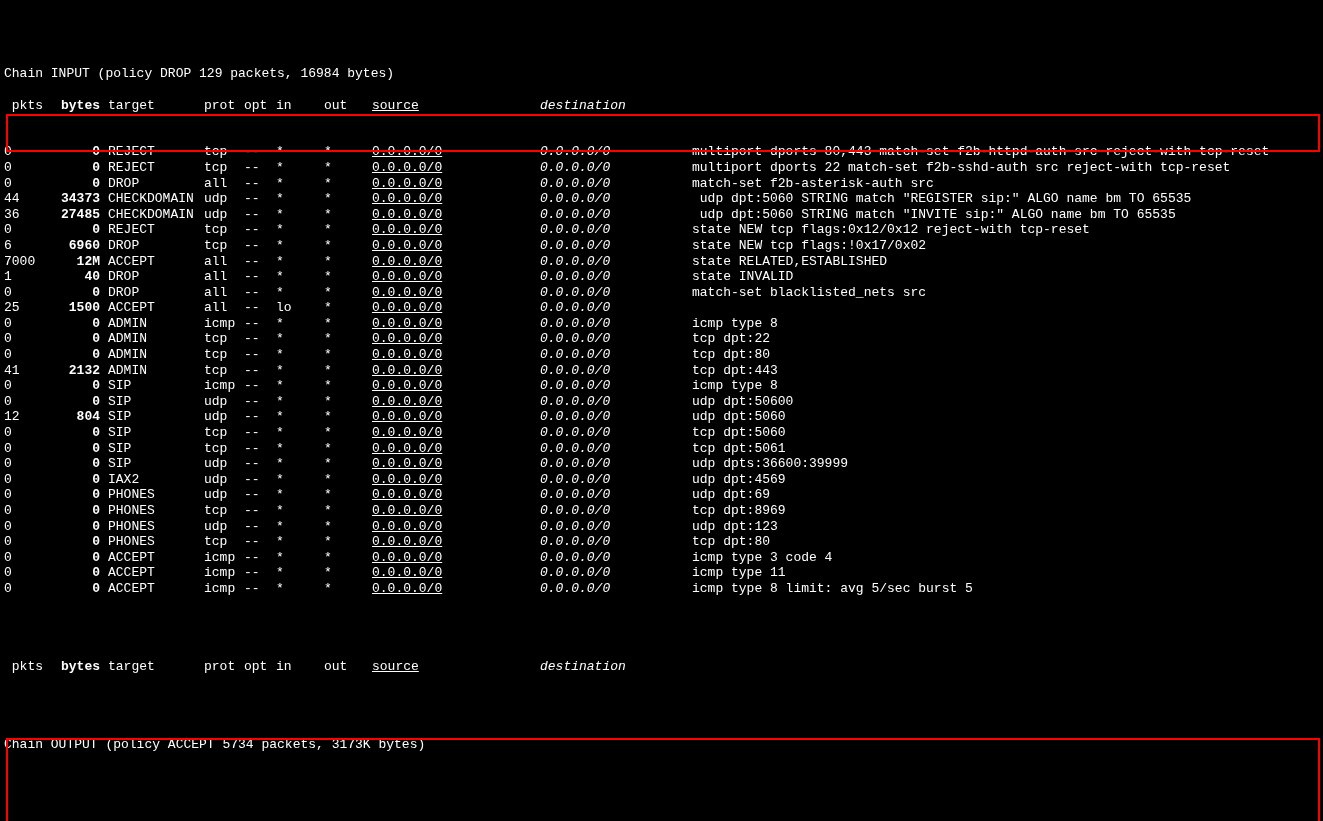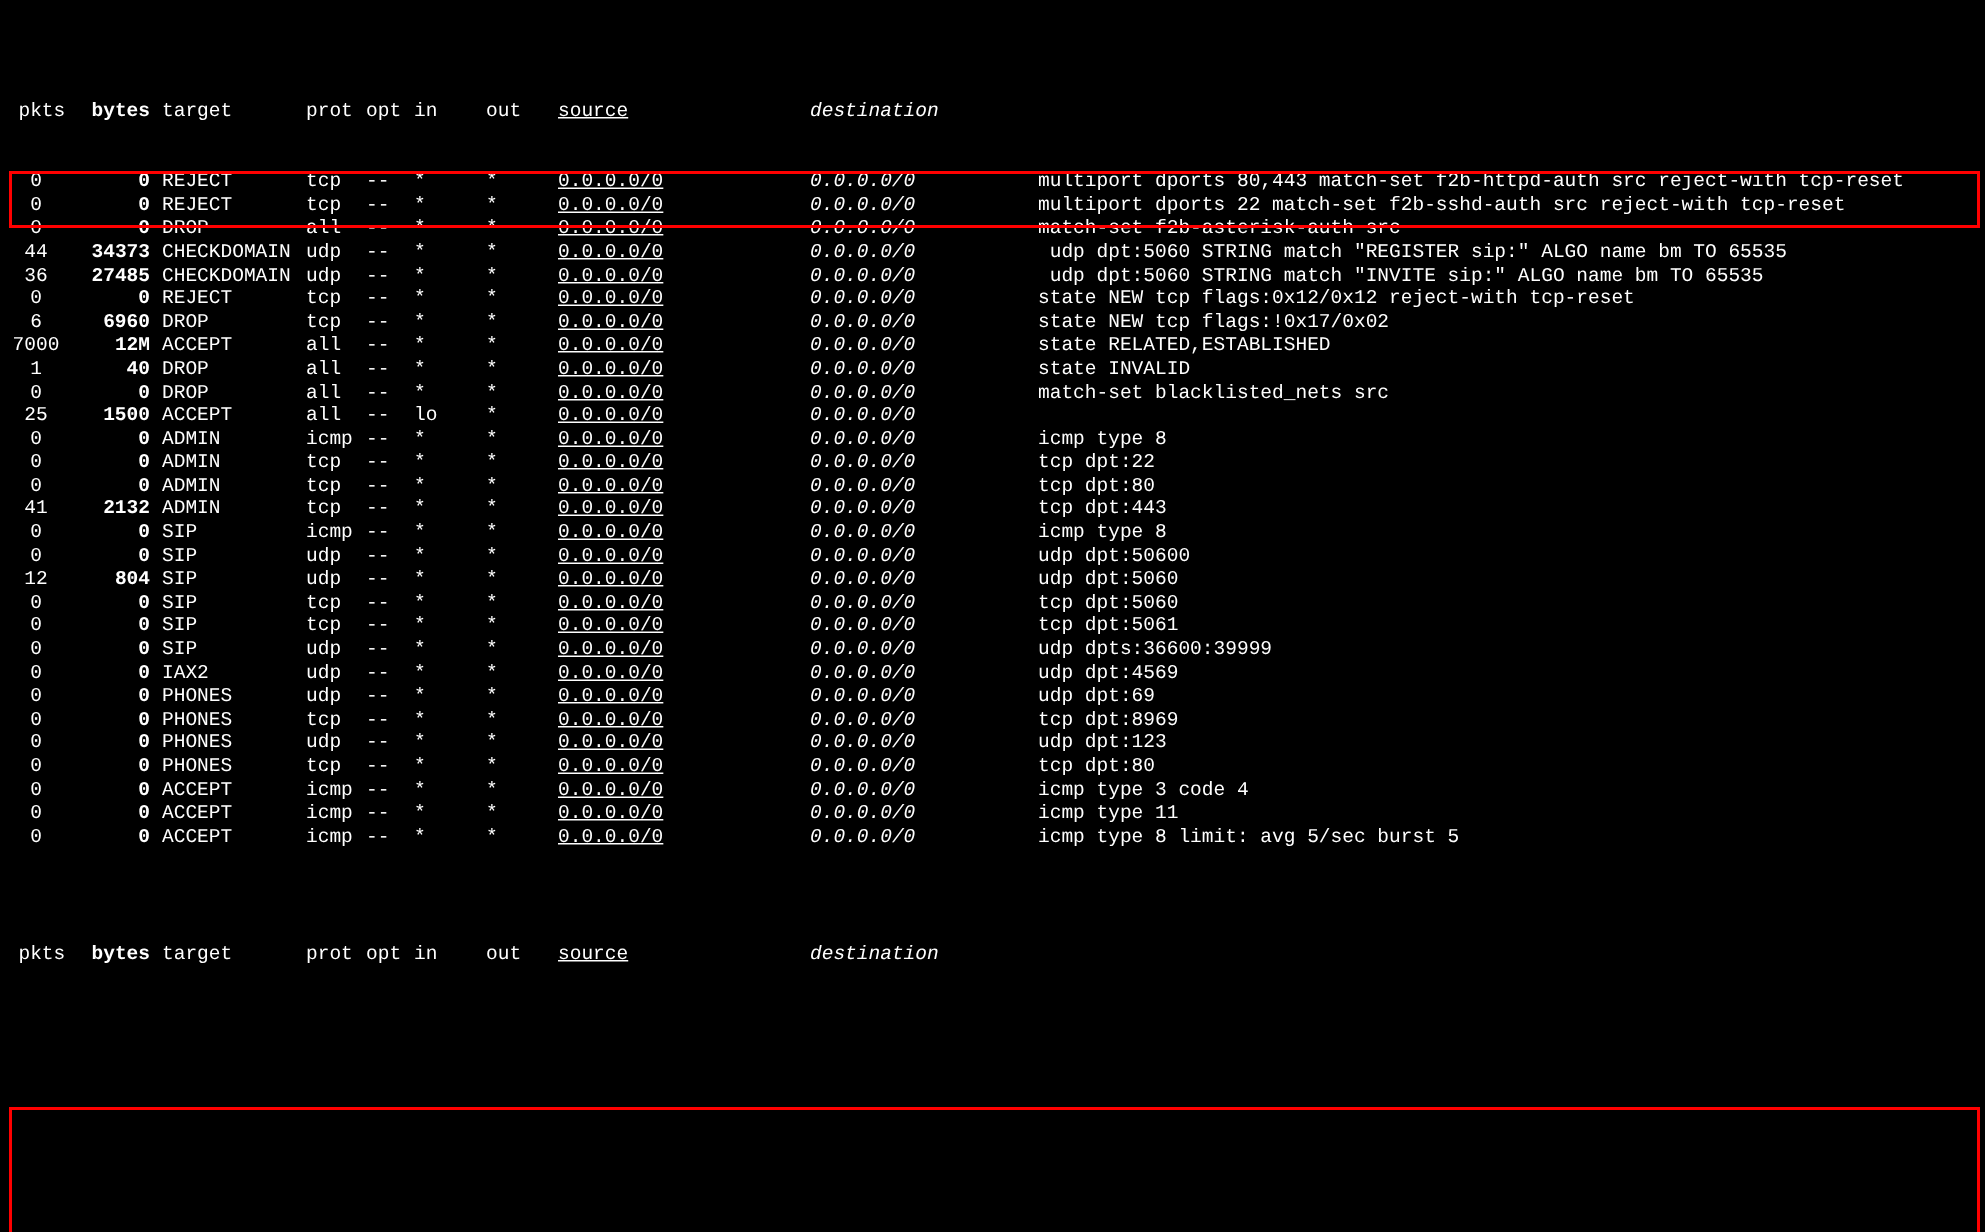--- a/index.html
+++ b/index.html
@@ -15,45 +15,47 @@
   .term {
     position: relative;
     width: 1315px;
   }
   .highlight-box {
     position: absolute;
     border: 2px solid #f00;
     pointer-events: none;
   }
   .row span { display: inline-block; }
-  .c-pkts  { width: 40px; text-align: center; }
+  .c-pkts  { width: 40px; text-align: left; }
   .c-bytes { width: 48px; text-align: right; font-weight: bold; }
   .c-gap1  { width: 8px; }
   .c-target{ width: 96px; }
   .c-prot  { width: 40px; }
   .c-opt   { width: 32px; }
   .c-in    { width: 48px; }
   .c-out   { width: 48px; }
   .c-src   { width: 168px; text-decoration: underline; }
   .c-dst   { width: 152px; font-style: italic; }
   .c-ext   { }
 </style>
 </head>
 <body>
 <div class="term">
 
 
+<div>Chain INPUT (policy DROP 129 packets, 16984 bytes)</div>
 <div class="row"><span class="c-pkts"> pkts</span><span class="c-gap1"></span><span class="c-bytes">bytes</span><span class="c-gap1"></span><span class="c-target">target</span><span class="c-prot">prot</span><span class="c-opt">opt</span><span class="c-in">in</span><span class="c-out">out</span><span class="c-src">source</span><span class="c-dst">destination</span></div>
 
 <div id="input-rules"><div class="row"><span class="c-pkts">0</span><span class="c-gap1"></span><span class="c-bytes">0</span><span class="c-gap1"></span><span class="c-target">REJECT</span><span class="c-prot">tcp</span><span class="c-opt">--</span><span class="c-in">*</span><span class="c-out">*</span><span class="c-src">0.0.0.0/0</span><span class="c-dst">0.0.0.0/0</span><span class="c-ext">multiport dports 80,443 match-set f2b-httpd-auth src reject-with tcp-reset</span></div><div class="row"><span class="c-pkts">0</span><span class="c-gap1"></span><span class="c-bytes">0</span><span class="c-gap1"></span><span class="c-target">REJECT</span><span class="c-prot">tcp</span><span class="c-opt">--</span><span class="c-in">*</span><span class="c-out">*</span><span class="c-src">0.0.0.0/0</span><span class="c-dst">0.0.0.0/0</span><span class="c-ext">multiport dports 22 match-set f2b-sshd-auth src reject-with tcp-reset</span></div><div class="row"><span class="c-pkts">0</span><span class="c-gap1"></span><span class="c-bytes">0</span><span class="c-gap1"></span><span class="c-target">DROP</span><span class="c-prot">all</span><span class="c-opt">--</span><span class="c-in">*</span><span class="c-out">*</span><span class="c-src">0.0.0.0/0</span><span class="c-dst">0.0.0.0/0</span><span class="c-ext">match-set f2b-asterisk-auth src</span></div><div class="row"><span class="c-pkts">44</span><span class="c-gap1"></span><span class="c-bytes">34373</span><span class="c-gap1"></span><span class="c-target">CHECKDOMAIN</span><span class="c-prot">udp</span><span class="c-opt">--</span><span class="c-in">*</span><span class="c-out">*</span><span class="c-src">0.0.0.0/0</span><span class="c-dst">0.0.0.0/0</span><span class="c-ext"> udp dpt:5060 STRING match "REGISTER sip:" ALGO name bm TO 65535</span></div><div class="row"><span class="c-pkts">36</span><span class="c-gap1"></span><span class="c-bytes">27485</span><span class="c-gap1"></span><span class="c-target">CHECKDOMAIN</span><span class="c-prot">udp</span><span class="c-opt">--</span><span class="c-in">*</span><span class="c-out">*</span><span class="c-src">0.0.0.0/0</span><span class="c-dst">0.0.0.0/0</span><span class="c-ext"> udp dpt:5060 STRING match "INVITE sip:" ALGO name bm TO 65535</span></div><div class="row"><span class="c-pkts">0</span><span class="c-gap1"></span><span class="c-bytes">0</span><span class="c-gap1"></span><span class="c-target">REJECT</span><span class="c-prot">tcp</span><span class="c-opt">--</span><span class="c-in">*</span><span class="c-out">*</span><span class="c-src">0.0.0.0/0</span><span class="c-dst">0.0.0.0/0</span><span class="c-ext">state NEW tcp flags:0x12/0x12 reject-with tcp-reset</span></div><div class="row"><span class="c-pkts">6</span><span class="c-gap1"></span><span class="c-bytes">6960</span><span class="c-gap1"></span><span class="c-target">DROP</span><span class="c-prot">tcp</span><span class="c-opt">--</span><span class="c-in">*</span><span class="c-out">*</span><span class="c-src">0.0.0.0/0</span><span class="c-dst">0.0.0.0/0</span><span class="c-ext">state NEW tcp flags:!0x17/0x02</span></div><div class="row"><span class="c-pkts">7000</span><span class="c-gap1"></span><span class="c-bytes">12M</span><span class="c-gap1"></span><span class="c-target">ACCEPT</span><span class="c-prot">all</span><span class="c-opt">--</span><span class="c-in">*</span><span class="c-out">*</span><span class="c-src">0.0.0.0/0</span><span class="c-dst">0.0.0.0/0</span><span class="c-ext">state RELATED,ESTABLISHED</span></div><div class="row"><span class="c-pkts">1</span><span class="c-gap1"></span><span class="c-bytes">40</span><span class="c-gap1"></span><span class="c-target">DROP</span><span class="c-prot">all</span><span class="c-opt">--</span><span class="c-in">*</span><span class="c-out">*</span><span class="c-src">0.0.0.0/0</span><span class="c-dst">0.0.0.0/0</span><span class="c-ext">state INVALID</span></div><div class="row"><span class="c-pkts">0</span><span class="c-gap1"></span><span class="c-bytes">0</span><span class="c-gap1"></span><span class="c-target">DROP</span><span class="c-prot">all</span><span class="c-opt">--</span><span class="c-in">*</span><span class="c-out">*</span><span class="c-src">0.0.0.0/0</span><span class="c-dst">0.0.0.0/0</span><span class="c-ext">match-set blacklisted_nets src</span></div><div class="row"><span class="c-pkts">25</span><span class="c-gap1"></span><span class="c-bytes">1500</span><span class="c-gap1"></span><span class="c-target">ACCEPT</span><span class="c-prot">all</span><span class="c-opt">--</span><span class="c-in">lo</span><span class="c-out">*</span><span class="c-src">0.0.0.0/0</span><span class="c-dst">0.0.0.0/0</span><span class="c-ext"></span></div><div class="row"><span class="c-pkts">0</span><span class="c-gap1"></span><span class="c-bytes">0</span><span class="c-gap1"></span><span class="c-target">ADMIN</span><span class="c-prot">icmp</span><span class="c-opt">--</span><span class="c-in">*</span><span class="c-out">*</span><span class="c-src">0.0.0.0/0</span><span class="c-dst">0.0.0.0/0</span><span class="c-ext">icmp type 8</span></div><div class="row"><span class="c-pkts">0</span><span class="c-gap1"></span><span class="c-bytes">0</span><span class="c-gap1"></span><span class="c-target">ADMIN</span><span class="c-prot">tcp</span><span class="c-opt">--</span><span class="c-in">*</span><span class="c-out">*</span><span class="c-src">0.0.0.0/0</span><span class="c-dst">0.0.0.0/0</span><span class="c-ext">tcp dpt:22</span></div><div class="row"><span class="c-pkts">0</span><span class="c-gap1"></span><span class="c-bytes">0</span><span class="c-gap1"></span><span class="c-target">ADMIN</span><span class="c-prot">tcp</span><span class="c-opt">--</span><span class="c-in">*</span><span class="c-out">*</span><span class="c-src">0.0.0.0/0</span><span class="c-dst">0.0.0.0/0</span><span class="c-ext">tcp dpt:80</span></div><div class="row"><span class="c-pkts">41</span><span class="c-gap1"></span><span class="c-bytes">2132</span><span class="c-gap1"></span><span class="c-target">ADMIN</span><span class="c-prot">tcp</span><span class="c-opt">--</span><span class="c-in">*</span><span class="c-out">*</span><span class="c-src">0.0.0.0/0</span><span class="c-dst">0.0.0.0/0</span><span class="c-ext">tcp dpt:443</span></div><div class="row"><span class="c-pkts">0</span><span class="c-gap1"></span><span class="c-bytes">0</span><span class="c-gap1"></span><span class="c-target">SIP</span><span class="c-prot">icmp</span><span class="c-opt">--</span><span class="c-in">*</span><span class="c-out">*</span><span class="c-src">0.0.0.0/0</span><span class="c-dst">0.0.0.0/0</span><span class="c-ext">icmp type 8</span></div><div class="row"><span class="c-pkts">0</span><span class="c-gap1"></span><span class="c-bytes">0</span><span class="c-gap1"></span><span class="c-target">SIP</span><span class="c-prot">udp</span><span class="c-opt">--</span><span class="c-in">*</span><span class="c-out">*</span><span class="c-src">0.0.0.0/0</span><span class="c-dst">0.0.0.0/0</span><span class="c-ext">udp dpt:50600</span></div><div class="row"><span class="c-pkts">12</span><span class="c-gap1"></span><span class="c-bytes">804</span><span class="c-gap1"></span><span class="c-target">SIP</span><span class="c-prot">udp</span><span class="c-opt">--</span><span class="c-in">*</span><span class="c-out">*</span><span class="c-src">0.0.0.0/0</span><span class="c-dst">0.0.0.0/0</span><span class="c-ext">udp dpt:5060</span></div><div class="row"><span class="c-pkts">0</span><span class="c-gap1"></span><span class="c-bytes">0</span><span class="c-gap1"></span><span class="c-target">SIP</span><span class="c-prot">tcp</span><span class="c-opt">--</span><span class="c-in">*</span><span class="c-out">*</span><span class="c-src">0.0.0.0/0</span><span class="c-dst">0.0.0.0/0</span><span class="c-ext">tcp dpt:5060</span></div><div class="row"><span class="c-pkts">0</span><span class="c-gap1"></span><span class="c-bytes">0</span><span class="c-gap1"></span><span class="c-target">SIP</span><span class="c-prot">tcp</span><span class="c-opt">--</span><span class="c-in">*</span><span class="c-out">*</span><span class="c-src">0.0.0.0/0</span><span class="c-dst">0.0.0.0/0</span><span class="c-ext">tcp dpt:5061</span></div><div class="row"><span class="c-pkts">0</span><span class="c-gap1"></span><span class="c-bytes">0</span><span class="c-gap1"></span><span class="c-target">SIP</span><span class="c-prot">udp</span><span class="c-opt">--</span><span class="c-in">*</span><span class="c-out">*</span><span class="c-src">0.0.0.0/0</span><span class="c-dst">0.0.0.0/0</span><span class="c-ext">udp dpts:36600:39999</span></div><div class="row"><span class="c-pkts">0</span><span class="c-gap1"></span><span class="c-bytes">0</span><span class="c-gap1"></span><span class="c-target">IAX2</span><span class="c-prot">udp</span><span class="c-opt">--</span><span class="c-in">*</span><span class="c-out">*</span><span class="c-src">0.0.0.0/0</span><span class="c-dst">0.0.0.0/0</span><span class="c-ext">udp dpt:4569</span></div><div class="row"><span class="c-pkts">0</span><span class="c-gap1"></span><span class="c-bytes">0</span><span class="c-gap1"></span><span class="c-target">PHONES</span><span class="c-prot">udp</span><span class="c-opt">--</span><span class="c-in">*</span><span class="c-out">*</span><span class="c-src">0.0.0.0/0</span><span class="c-dst">0.0.0.0/0</span><span class="c-ext">udp dpt:69</span></div><div class="row"><span class="c-pkts">0</span><span class="c-gap1"></span><span class="c-bytes">0</span><span class="c-gap1"></span><span class="c-target">PHONES</span><span class="c-prot">tcp</span><span class="c-opt">--</span><span class="c-in">*</span><span class="c-out">*</span><span class="c-src">0.0.0.0/0</span><span class="c-dst">0.0.0.0/0</span><span class="c-ext">tcp dpt:8969</span></div><div class="row"><span class="c-pkts">0</span><span class="c-gap1"></span><span class="c-bytes">0</span><span class="c-gap1"></span><span class="c-target">PHONES</span><span class="c-prot">udp</span><span class="c-opt">--</span><span class="c-in">*</span><span class="c-out">*</span><span class="c-src">0.0.0.0/0</span><span class="c-dst">0.0.0.0/0</span><span class="c-ext">udp dpt:123</span></div><div class="row"><span class="c-pkts">0</span><span class="c-gap1"></span><span class="c-bytes">0</span><span class="c-gap1"></span><span class="c-target">PHONES</span><span class="c-prot">tcp</span><span class="c-opt">--</span><span class="c-in">*</span><span class="c-out">*</span><span class="c-src">0.0.0.0/0</span><span class="c-dst">0.0.0.0/0</span><span class="c-ext">tcp dpt:80</span></div><div class="row"><span class="c-pkts">0</span><span class="c-gap1"></span><span class="c-bytes">0</span><span class="c-gap1"></span><span class="c-target">ACCEPT</span><span class="c-prot">icmp</span><span class="c-opt">--</span><span class="c-in">*</span><span class="c-out">*</span><span class="c-src">0.0.0.0/0</span><span class="c-dst">0.0.0.0/0</span><span class="c-ext">icmp type 3 code 4</span></div><div class="row"><span class="c-pkts">0</span><span class="c-gap1"></span><span class="c-bytes">0</span><span class="c-gap1"></span><span class="c-target">ACCEPT</span><span class="c-prot">icmp</span><span class="c-opt">--</span><span class="c-in">*</span><span class="c-out">*</span><span class="c-src">0.0.0.0/0</span><span class="c-dst">0.0.0.0/0</span><span class="c-ext">icmp type 11</span></div><div class="row"><span class="c-pkts">0</span><span class="c-gap1"></span><span class="c-bytes">0</span><span class="c-gap1"></span><span class="c-target">ACCEPT</span><span class="c-prot">icmp</span><span class="c-opt">--</span><span class="c-in">*</span><span class="c-out">*</span><span class="c-src">0.0.0.0/0</span><span class="c-dst">0.0.0.0/0</span><span class="c-ext">icmp type 8 limit: avg 5/sec burst 5</span></div></div>
 
 <div> </div>
 <div class="row"><span class="c-pkts"> pkts</span><span class="c-gap1"></span><span class="c-bytes">bytes</span><span class="c-gap1"></span><span class="c-target">target</span><span class="c-prot">prot</span><span class="c-opt">opt</span><span class="c-in">in</span><span class="c-out">out</span><span class="c-src">source</span><span class="c-dst">destination</span></div>
 
 <div> </div>
+<div>Chain OUTPUT (policy ACCEPT 5734 packets, 3173K bytes)</div>
 
 
 
 
 
 
 
 
 
 

